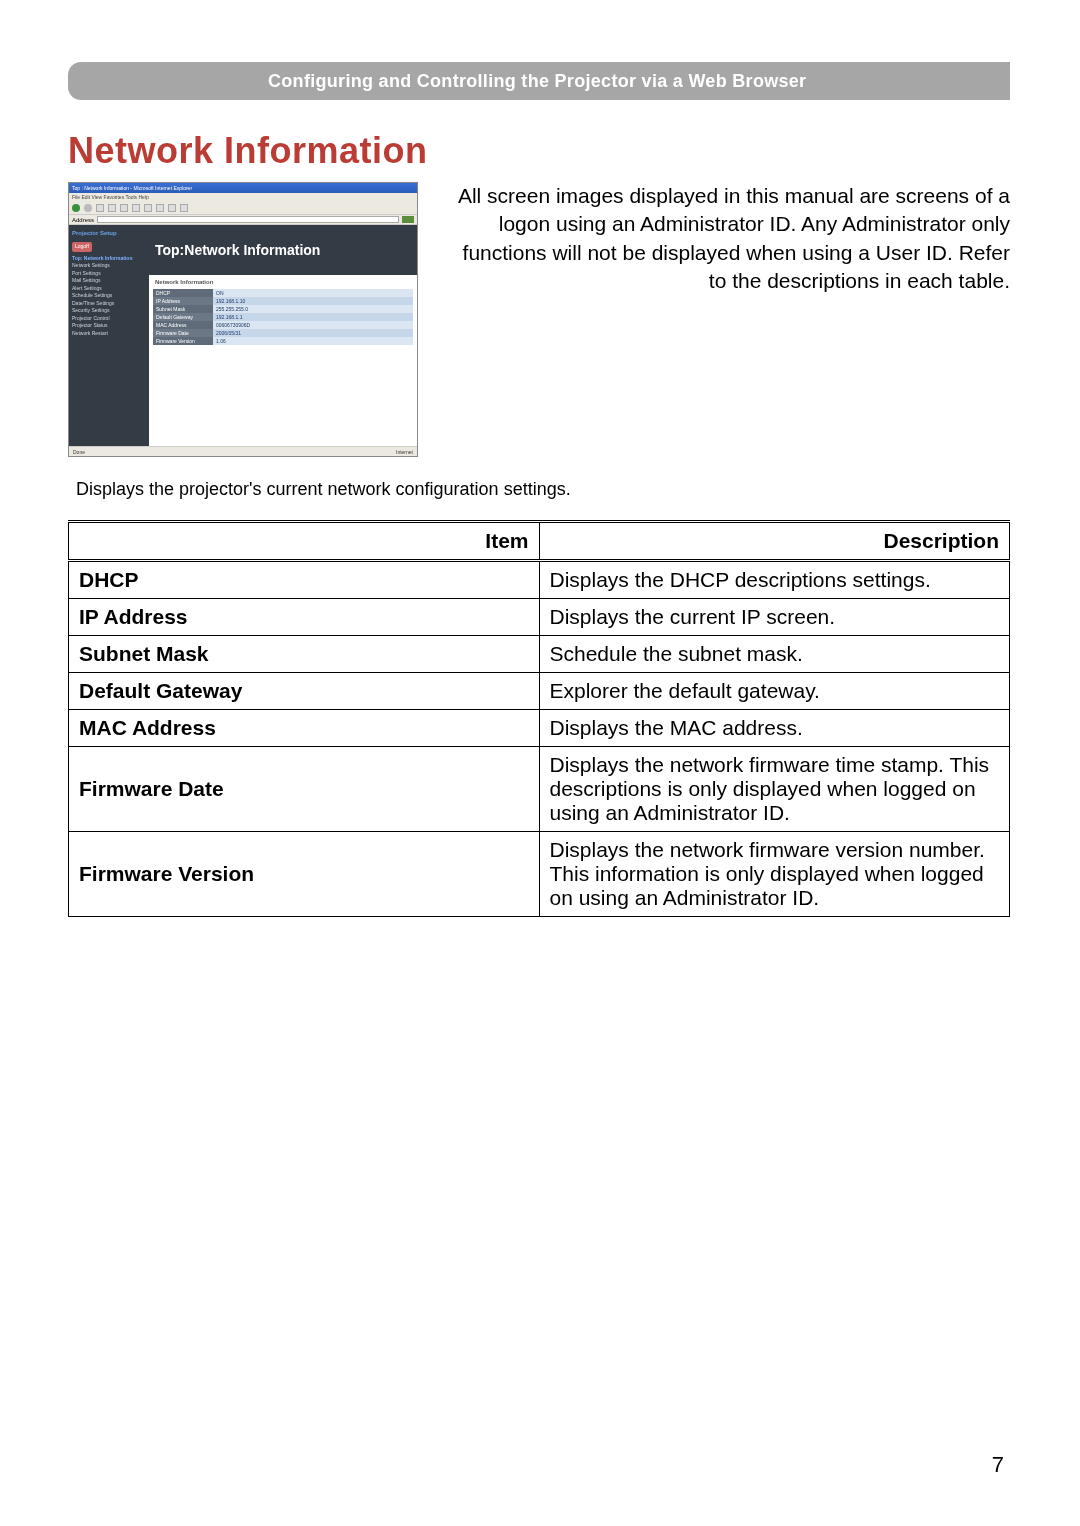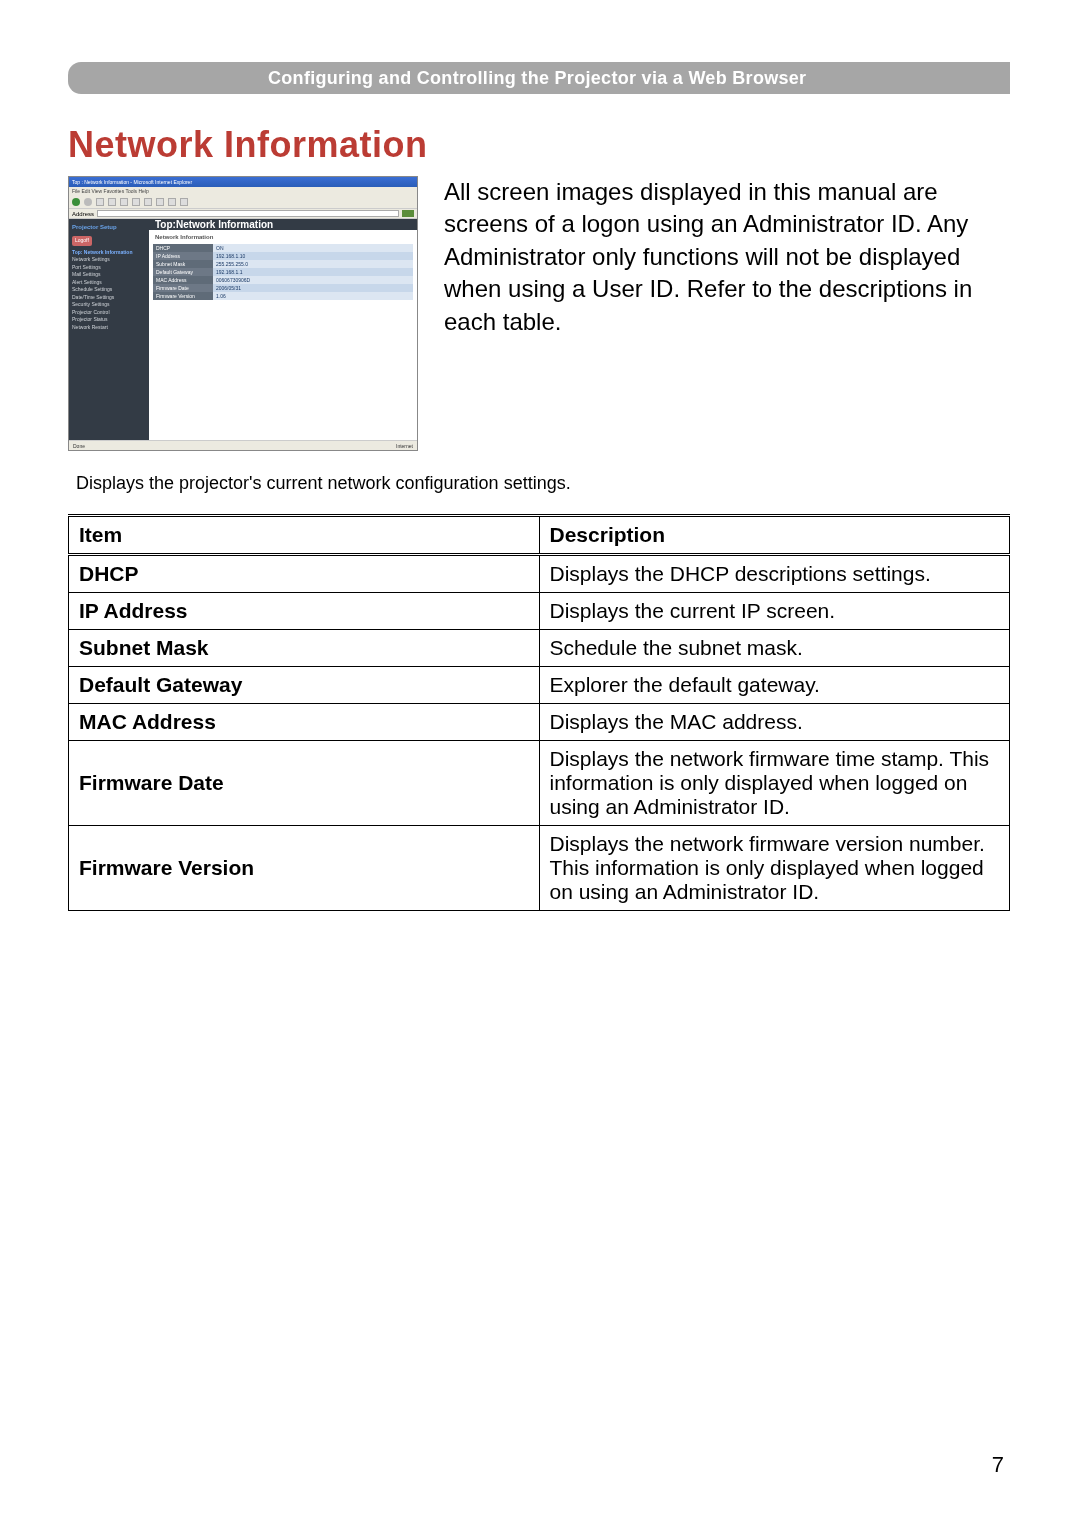--- a/index.html
+++ b/index.html
@@ -6,21 +6,21 @@
   body {
     width: 1080px;
     height: 1526px;
     background: #ffffff;
     font-family: Arial, Helvetica, sans-serif;
     color: #000;
     position: relative;
     padding: 62px 70px 0 68px;
   }
   .banner {
-    height: 32px;
+    height: 38px;
     background: #a6a6a6;
     border-radius: 13px 0 0 13px;
     display: flex;
     align-items: center;
     padding-left: 200px;
     color: #fff;
     font-weight: bold;
     font-size: 18px;
     letter-spacing: 0.3px;
   }
@@ -80,51 +80,52 @@
     background: #333b45;
     color:#cfd3d8;
     padding:4px 3px;
     font-size:5px;
     line-height:1.5;
   }
   .side .brand { color:#6aa3e8;font-weight:bold;font-size:6px;margin-bottom:4px;}
   .side .logoff{background:#c66;color:#fff;padding:1px 3px;display:inline-block;border-radius:2px;margin-bottom:3px;}
   .side .cur{color:#7bb1ff;font-weight:bold;}
   .main { flex:1; background:#fff; }
-  .main .hdr{ background:#333b45;color:#fff;font-size:10px;font-weight:bold;padding:0 6px;}
+  .main .hdr{ background:#333b45;color:#fff;font-size:14px;font-weight:bold;padding:17px 6px;}
   .main .sub{ color:#555;font-size:6px;font-weight:bold;padding:4px 6px;background:#fff;}
   .info-tbl { width: calc(100% - 8px); margin:0 4px; border-collapse:collapse;}
   .info-tbl td{ font-size:5px; padding:1px 3px;}
   .info-tbl tr td:first-child{ background:#5f6b78;color:#fff;width:60px;}
   .info-tbl tr td:last-child{ background:#dce6f2;color:#1b3a66;}
   .info-tbl tr.alt td:first-child{ background:#6d7886;}
   .info-tbl tr.alt td:last-child{ background:#c7d7ea;}
   .ie-status{position:absolute;left:0;right:0;bottom:0;height:10px;background:#eceae0;border-top:1px solid #ccc;display:flex;align-items:center;justify-content:space-between;padding:0 4px;font-size:5px;color:#333;}
   .intro-text {
-    font-size: 24px;
+    font-size: 21px;
     line-height: 1.35;
+    text-align: right;
   }
   .lead {
     font-size: 18px;
     margin: 22px 0 20px 8px;
   }
   table.desc {
     width: 100%;
     border-collapse: collapse;
     margin-top: 6px;
   }
   table.desc th, table.desc td {
     border: 1px solid #000;
     padding: 6px 10px;
     font-size: 21px;
     text-align: left;
     vertical-align: middle;
   }
   table.desc thead th {
-    text-align: left;
+    text-align: right;
     font-weight: bold;
     border-top: 3px double #000;
     border-bottom: 3px double #000;
   }
   table.desc thead th:first-child { border-left:1px solid #000; }
   table.desc thead th:last-child { border-right:1px solid #000;margin-top:11px; }
   table.desc th { width: 200px; }
   table.desc tbody th { font-weight: bold; }
   .page-num {
     position: absolute;
@@ -247,21 +248,21 @@
     <tr>
         <th>Default Gateway</th>
         <td>Explorer the default gateway.</td>
       </tr>
     <tr>
         <th>MAC Address</th>
         <td>Displays the MAC address.</td>
       </tr>
     <tr>
         <th>Firmware Date</th>
-        <td>Displays the network firmware time stamp. This information is only displayed when logged on using an Administrator ID.</td>
+        <td>Displays the network firmware time stamp. This descriptions is only displayed when logged on using an Administrator ID.</td>
       </tr>
     <tr>
         <th>Firmware Version</th>
         <td>Displays the network firmware version number. This information is only displayed when logged on using an Administrator ID.</td>
       </tr>
   </tbody>
 </table>
 
 <div class="page-num">7</div>
 

